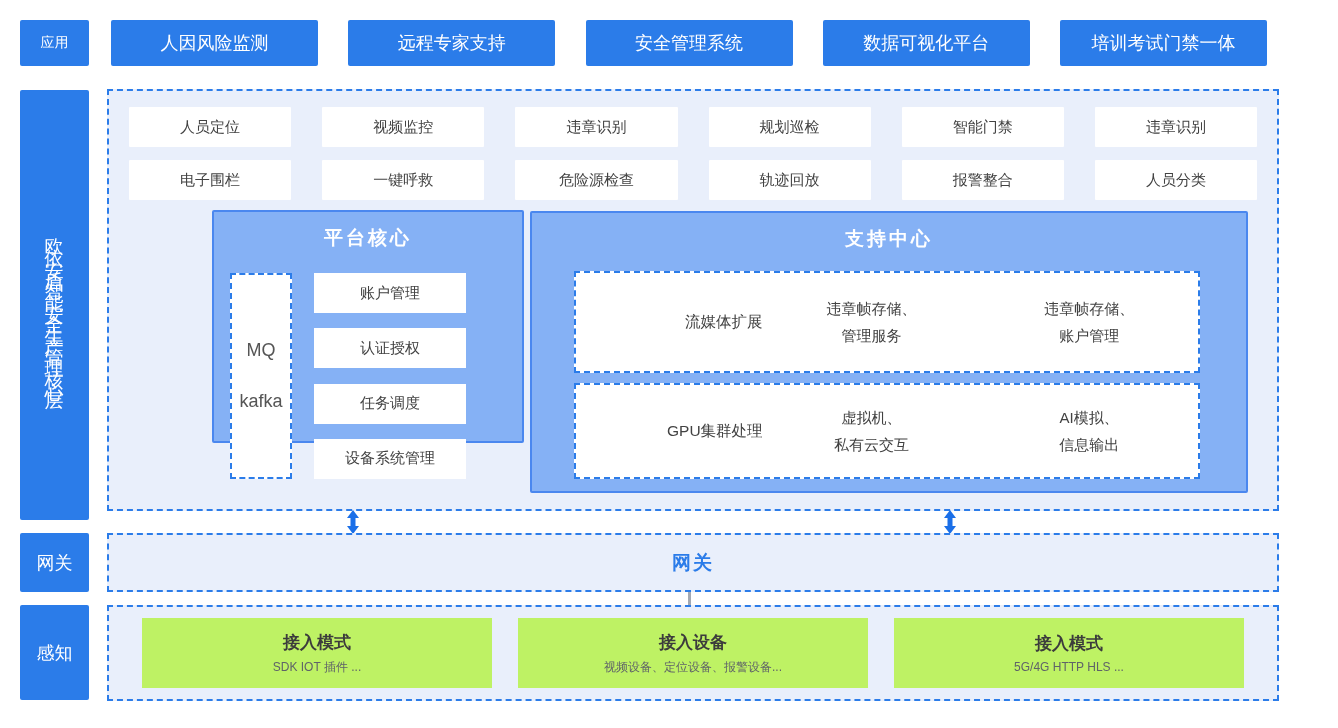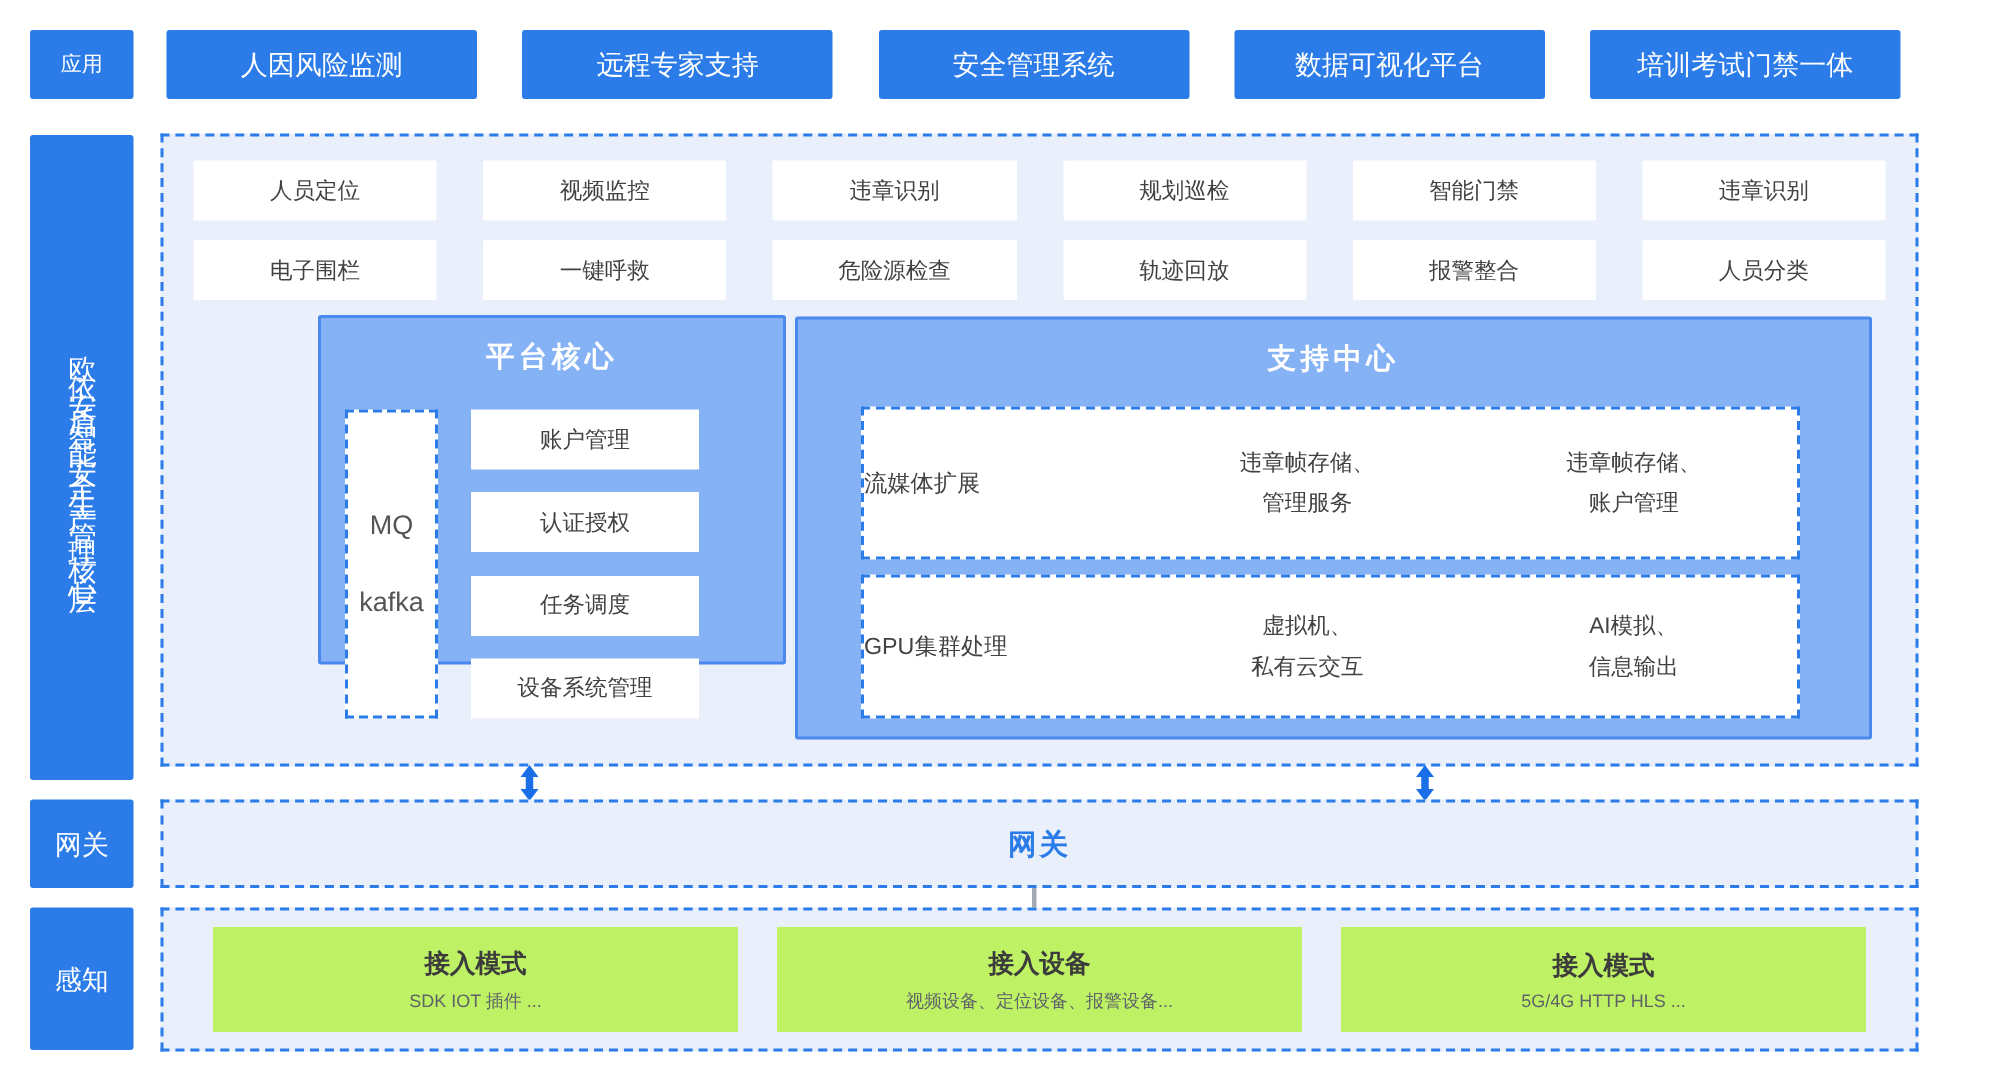--- a/index.html
+++ b/index.html
@@ -86,21 +86,21 @@
     height:40px;background:#fff;display:flex;align-items:center;justify-content:center;
     font-size:15px;color:var(--text-dark);
   }
   .support-card{
     position:absolute;left:42px;width:626px;background:#fff;
     border:2px dashed var(--accent);box-sizing:border-box;
     display:grid;grid-template-columns:30% 35% 35%;align-items:center;
   }
   .support-card.r1{top:58px;height:102px;}
   .support-card.r2{top:170px;height:96px;}
-  .sc-label{text-align:left;font-size:15.5px;color:var(--text-dark);}
+  .sc-label{text-align:right;font-size:15.5px;color:var(--text-dark);}
   .sc-col{text-align:center;font-size:15px;color:var(--text-dark);line-height:27px;}
   
   .varrow{position:absolute;width:14px;height:24px;color:#1a6fe8;}
   .varrow.a1{left:346px;top:510px;}
   .varrow.a2{left:943px;top:510px;}
   .connector{position:absolute;left:688px;top:592px;width:3px;height:14px;background:var(--connector);}
   
   .p-card{
     width:350px;height:70px;background:#bef264;display:flex;flex-direction:column;
     align-items:center;justify-content:center;gap:5px;

